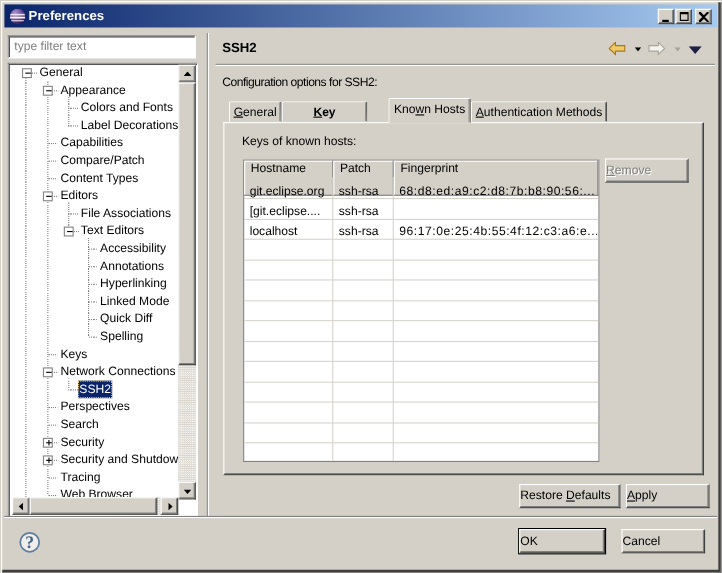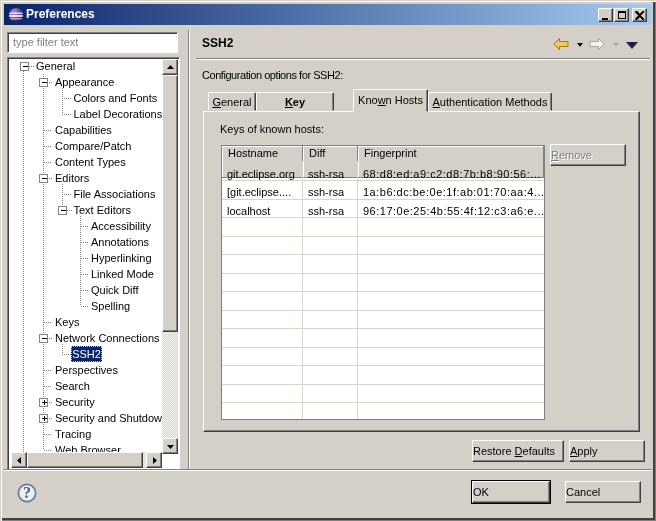--- a/index.html
+++ b/index.html
@@ -213,21 +213,21 @@
 
   <div class="abs" style="left:203px; top:111px; width:437px; height:321px; background:#D4D0C8; border:1px solid; border-color:#FFFFFF #404040 #404040 #FFFFFF; box-shadow: inset -1px -1px 0 #808080;"></div>
 
   <div class="abs" style="left:353px; top:89px; width:75px; height:23px; background:#D4D0C8; border:1px solid; border-color:#FFFFFF #404040 transparent #FFFFFF; border-radius:2px 2px 0 0; box-shadow: inset -1px 0 0 #808080; text-align:center; line-height:21px;">Kno<u>w</u>n Hosts</div>
 
   <div class="abs" style="left:220px; top:122px; height:14px; line-height:14px;">Keys of known hosts:</div>
 
   <div class="abs" style="left:221px; top:145px; width:324px; height:275px; background:#fff; border:1px solid #808080;"></div>
 
   <div class="hcell" style="left:222px; top:146px; width:81px;">Hostname</div>
-  <div class="hcell" style="left:303px; top:146px; width:55px;">Diff</div>
+  <div class="hcell" style="left:303px; top:146px; width:55px;">Patch</div>
   <div class="hcell" style="left:358px; top:146px; width:186px;">Fingerprint</div>
 
   <div class="abs gridv" style="left:302px; top:161px; height:258px;"></div>
   <div class="abs gridv" style="left:357px; top:161px; height:258px;"></div>
 
   <div id="grid">
   <div class="abs gridh" style="left:222px; top:180.0px; width:322px;"></div>
   <div class="abs gridh" style="left:222px; top:198.5px; width:322px;"></div>
   <div class="abs gridh" style="left:222px; top:217.0px; width:322px;"></div>
   <div class="abs gridh" style="left:222px; top:235.5px; width:322px;"></div>
@@ -240,21 +240,20 @@
   <div class="abs gridh" style="left:222px; top:365.0px; width:322px;"></div>
   <div class="abs gridh" style="left:222px; top:383.5px; width:322px;"></div>
   <div class="abs gridh" style="left:222px; top:402.0px; width:322px;"></div>
   </div>
 
   <div class="cell" style="left:227px; top:166.5px; width:74px; height:14px; line-height:14px;">git.eclipse.org</div>
   <div class="cell" style="left:308px; top:166.5px; width:48px; height:14px; line-height:14px;">ssh-rsa</div>
   <div class="cell" style="left:363px; top:166.5px; width:180px; height:14px; line-height:14px; letter-spacing:0.5px;">68:d8:ed:a9:c2:d8:7b:b8:90:56:...</div>
   <div class="cell" style="left:227px; top:185px; width:74px; height:14px; line-height:14px;">[git.eclipse....</div>
   <div class="cell" style="left:308px; top:185px; width:48px; height:14px; line-height:14px;">ssh-rsa</div>
-  <div class="cell" style="left:363px; top:185px; width:180px; height:14px; line-height:14px; letter-spacing:0.5px;">1a:b6:dc:be:0e:1f:ab:01:70:aa:4...</div>
   <div class="cell" style="left:227px; top:203.5px; width:74px; height:14px; line-height:14px;">localhost</div>
   <div class="cell" style="left:308px; top:203.5px; width:48px; height:14px; line-height:14px;">ssh-rsa</div>
   <div class="cell" style="left:363px; top:203.5px; width:180px; height:14px; line-height:14px; letter-spacing:0.5px;">96:17:0e:25:4b:55:4f:12:c3:a6:e...</div>
 
   <div class="abs btn" style="left:550px; top:144px; width:76px; height:22px; line-height:20px; color:#808080; text-shadow:1px 1px 0 #FFFFFF;"><u>R</u>emove</div>
 
   <div class="abs btn" style="left:472px; top:440px; width:92px; height:22px; line-height:20px;">Restore <u>D</u>efaults</div>
   <div class="abs btn" style="left:569px; top:440px; width:76px; height:22px; line-height:20px;"><u>A</u>pply</div>
 
   <div class="abs" style="left:4px; top:469px; width:648px; height:1px; background:#808080;"></div>

